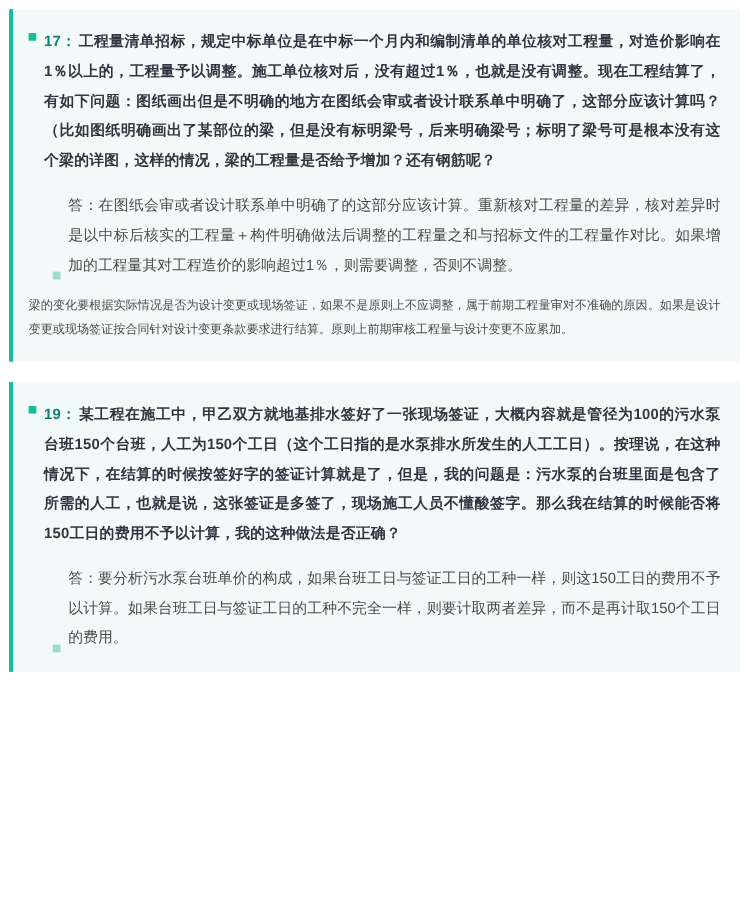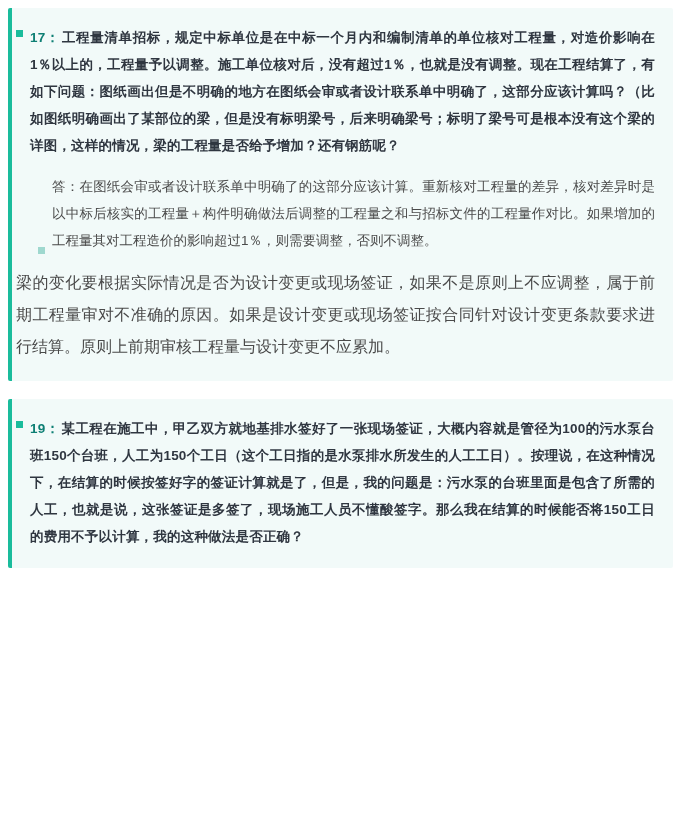--- a/index.html
+++ b/index.html
@@ -18,21 +18,21 @@
     width: 681px;
     box-sizing: border-box;
     padding: 8px 0 10px 0;
   }
   .card {
     position: relative;
     background: #f2faf9;
     border-left: 4px solid #1abc9c;
     border-radius: 2px;
     margin: 0 8px 18px 8px;
-    padding: 16px 18px 18px 4px;
+    padding: 16px 18px 18px 14px;
     box-sizing: border-box;
   }
   .qa-block { }
   .q-row {
     display: flex;
     align-items: flex-start;
   }
   .q-marker {
     flex: 0 0 auto;
     margin-top: 6px;
@@ -78,21 +78,21 @@
   }
   .a-label {
     font-weight: normal;
     color: #4a4a4a;
   }
   .a-para {
     margin-top: 13px;
     margin-left: 0;
     line-height: 2.0;
     color: #4a4a4a;
-    font-size: 16px;
+    font-size: 11px;
     text-align: justify;
   }
   .a-body { flex: 1; }
 </style>
 </head>
 <body>
 
 <div class="page">
 
   <div class="card">
@@ -116,16 +116,24 @@
   </div>
 
   <div class="card">
     <div class="qa-block">
       <div class="q-row">
         <span class="q-marker"></span>
         <div class="q-text">
           <span class="q-num">19：</span><span>某工程在施工中，甲乙双方就地基排水签好了一张现场签证，大概内容就是管径为100的污水泵台班150个台班，人工为150个工日（这个工日指的是水泵排水所发生的人工工日）。按理说，在这种情况下，在结算的时候按签好字的签证计算就是了，但是，我的问题是：污水泵的台班里面是包含了所需的人工，也就是说，这张签证是多签了，现场施工人员不懂酸签字。那么我在结算的时候能否将150工日的费用不予以计算，我的这种做法是否正确？</span>
         </div>
       </div>
+      <div class="a-row">
+        <span class="a-marker"></span>
+        <div class="a-body">
+          <div class="a-text">
+            <span class="a-label">答：</span><span>要分析污水泵台班单价的构成，如果台班工日与签证工日的工种一样，则这150工日的费用不予以计算。如果台班工日与签证工日的工种不完全一样，则要计取两者差异，而不是再计取150个工日的费用。</span>
+          </div>
+        </div>
+      </div>
     </div>
   </div>
 
 </div>
 
 </body></html>

